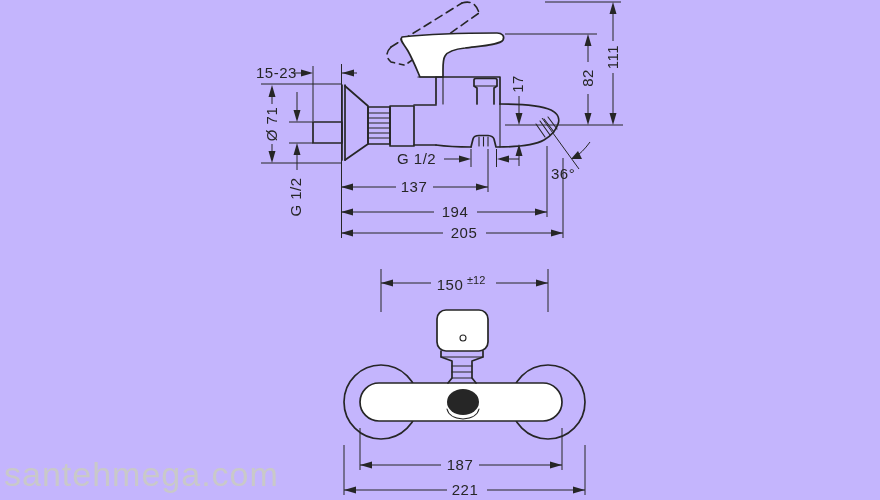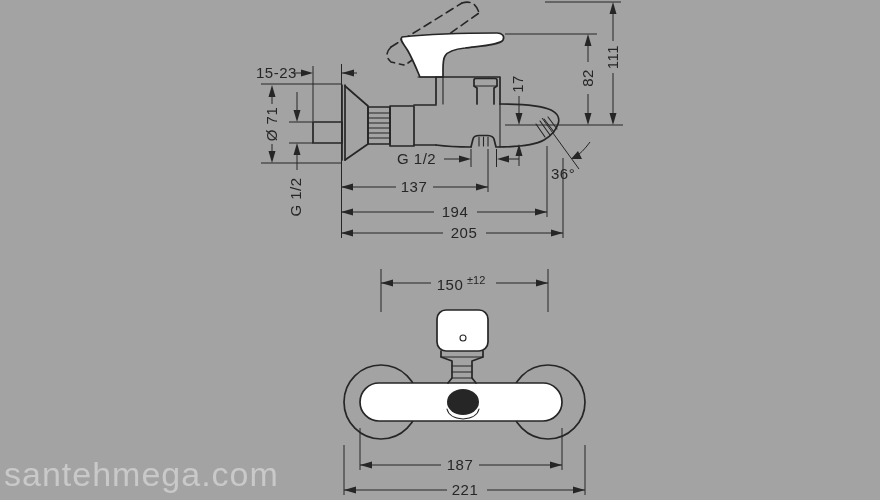--- a/index.html
+++ b/index.html
@@ -1,16 +1,16 @@
 <!DOCTYPE html>
 <html><head>
 <meta charset="utf-8">
 <style>
   html,body{margin:0;padding:0;background:#ffffff;}
-  .stage{position:relative;width:880px;height:500px;background:#a3a3a3;overflow:hidden;
+  .stage{position:relative;width:880px;height:500px;background:#c4b5fd;overflow:hidden;
          font-family:"Liberation Sans",sans-serif;}
   svg{position:absolute;inset:0;display:block;}
   .ln   {stroke:#262626;stroke-width:1.7;fill:none;stroke-linecap:round;stroke-linejoin:round;}
   .lnf  {stroke:#262626;stroke-width:1.7;fill:#ffffff;stroke-linejoin:round;}
   .det  {stroke:#262626;stroke-width:1.1;fill:none;stroke-linecap:round;}
   .dim  {stroke:#262626;stroke-width:1;fill:none;}
   .dash {stroke:#262626;stroke-width:1.6;fill:none;stroke-dasharray:8 5;stroke-linecap:round;}
   .arr  {fill:#262626;stroke:none;}
   .blk  {fill:#262626;stroke:none;}
   .t    {font:15px "Liberation Sans",sans-serif;fill:#262626;letter-spacing:0.5px;}

